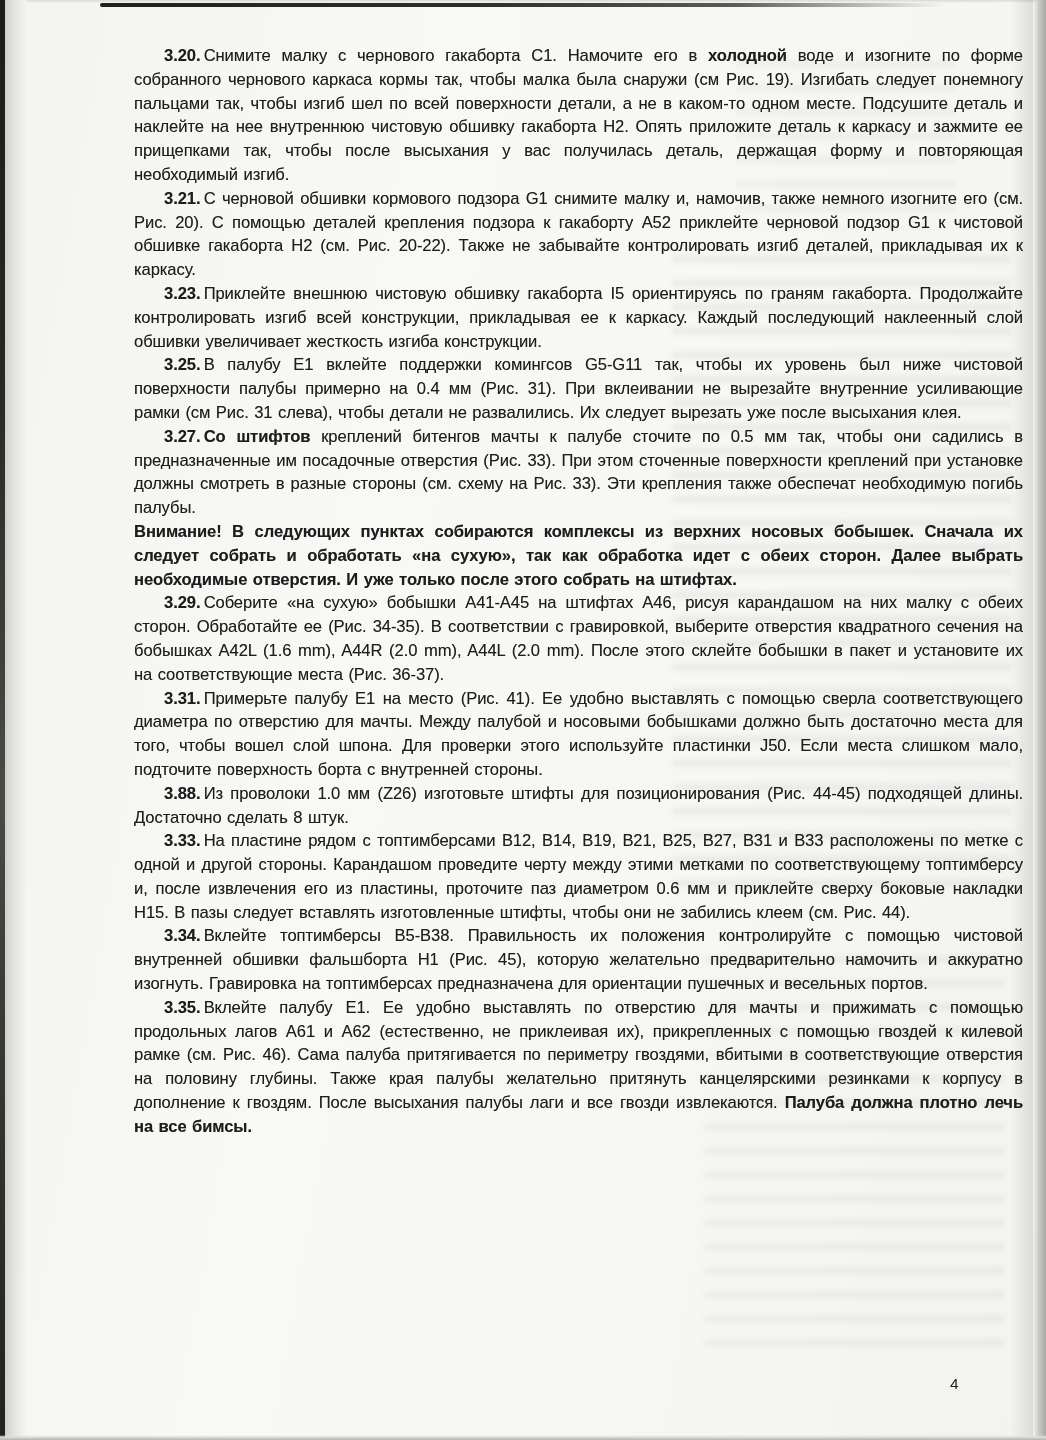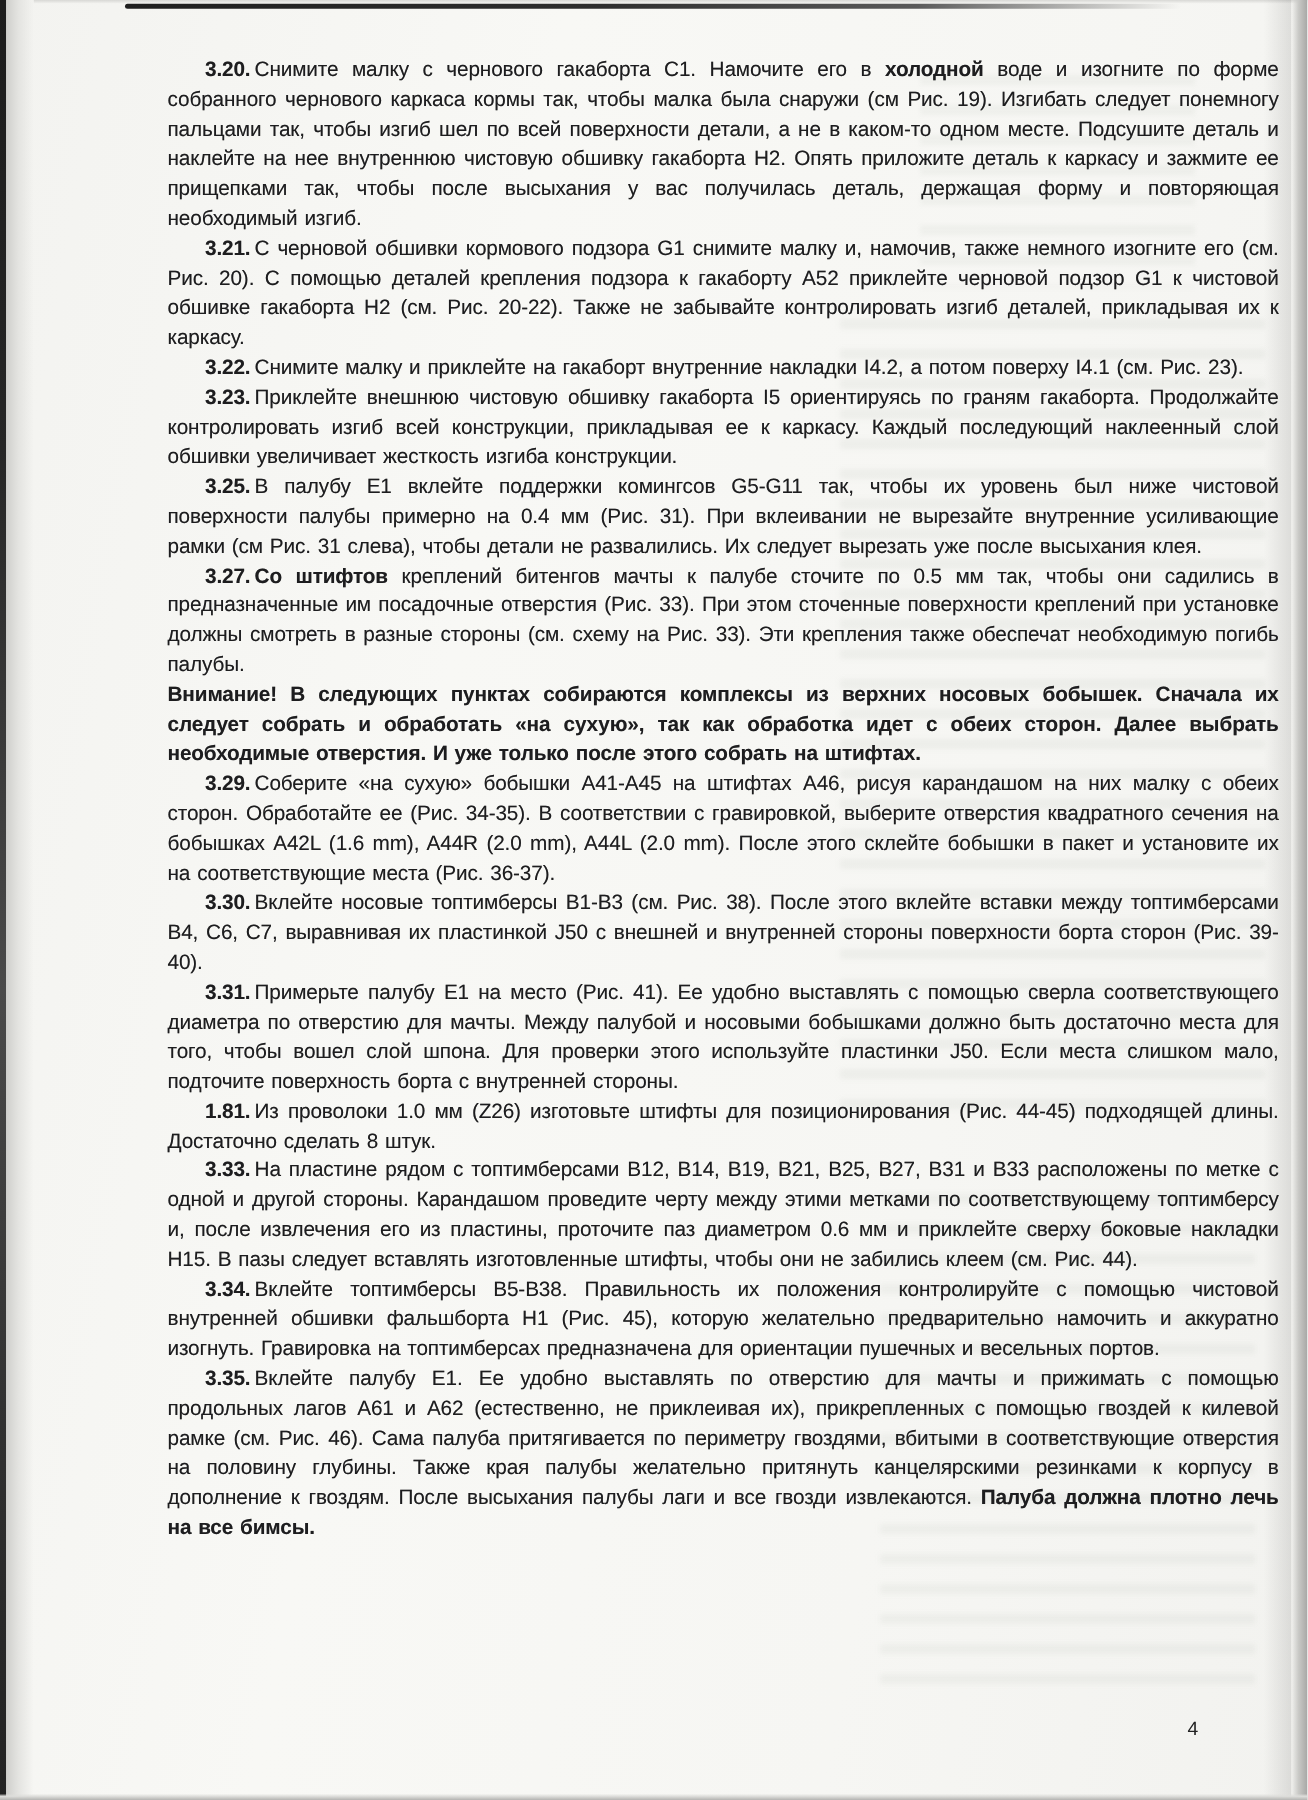--- a/index.html
+++ b/index.html
@@ -109,28 +109,26 @@
   <div class="edge-right-band"></div>
   <div class="edge-bottom-band"></div>
 
   <div class="bleed bleed-1"></div>
   <div class="bleed bleed-2"></div>
   <div class="bleed bleed-3"></div>
 
   <div class="text-block">
       <p class="para instruction"><span class="pnum">3.20. </span><span>Снимите малку с чернового гакаборта C1. Намочите его в </span><span class="bold">холодной</span><span> воде и изогните по форме собранного чернового каркаса кормы так, чтобы малка была снаружи (см Рис. 19). Изгибать следует понемногу пальцами так, чтобы изгиб шел по всей поверхности детали, а не в каком-то одном месте. Подсушите деталь и наклейте на нее внутреннюю чистовую обшивку гакаборта H2. Опять приложите деталь к каркасу и зажмите ее прищепками так, чтобы после высыхания у вас получилась деталь, держащая форму и повторяющая необходимый изгиб.</span></p>
       <p class="para instruction"><span class="pnum">3.21. </span><span>С черновой обшивки кормового подзора G1 снимите малку и, намочив, также немного изогните его (см. Рис. 20). С помощью деталей крепления подзора к гакаборту A52 приклейте черновой подзор G1 к чистовой обшивке гакаборта H2 (см. Рис. 20-22). Также не забывайте контролировать изгиб деталей, прикладывая их к каркасу.</span></p>
-      <p class="para instruction"><span class="pnum">3.22. </span><span>Снимите малку и приклейте на гакаборт внутренние накладки I4.2, а потом поверху I4.1 (см. Рис. 23).</span></p>
       <p class="para instruction"><span class="pnum">3.23. </span><span>Приклейте внешнюю чистовую обшивку гакаборта I5 ориентируясь по граням гакаборта. Продолжайте контролировать изгиб всей конструкции, прикладывая ее к каркасу. Каждый последующий наклеенный слой обшивки увеличивает жесткость изгиба конструкции.</span></p>
       <p class="para instruction"><span class="pnum">3.25. </span><span>В палубу E1 вклейте поддержки комингсов G5-G11 так, чтобы их уровень был ниже чистовой поверхности палубы примерно на 0.4 мм (Рис. 31). При вклеивании не вырезайте внутренние усиливающие рамки (см Рис. 31 слева), чтобы детали не развалились. Их следует вырезать уже после высыхания клея.</span></p>
       <p class="para instruction"><span class="pnum">3.27. </span><span class="bold">Со штифтов</span><span> креплений битенгов мачты к палубе сточите по 0.5 мм так, чтобы они садились в предназначенные им посадочные отверстия (Рис. 33). При этом сточенные поверхности креплений при установке должны смотреть в разные стороны (см. схему на Рис. 33). Эти крепления также обеспечат необходимую погибь палубы.</span></p>
       <p class="para warning"><span class="bold">Внимание! В следующих пунктах собираются комплексы из верхних носовых бобышек. Сначала их следует собрать и обработать «на сухую», так как обработка идет с обеих сторон. Далее выбрать необходимые отверстия. И уже только после этого собрать на штифтах.</span></p>
       <p class="para instruction"><span class="pnum">3.29. </span><span>Соберите «на сухую» бобышки A41-A45 на штифтах A46, рисуя карандашом на них малку с обеих сторон. Обработайте ее (Рис. 34-35). В соответствии с гравировкой, выберите отверстия квадратного сечения на бобышках A42L (1.6 mm), A44R (2.0 mm), A44L (2.0 mm). После этого склейте бобышки в пакет и установите их на соответствующие места (Рис. 36-37).</span></p>
-      <p class="para instruction"><span class="pnum">3.30. </span><span>Вклейте носовые топтимберсы B1-B3 (см. Рис. 38). После этого вклейте вставки между топтимберсами B4, C6, C7, выравнивая их пластинкой J50 с внешней и внутренней стороны поверхности борта сторон (Рис. 39-40).</span></p>
       <p class="para instruction"><span class="pnum">3.31. </span><span>Примерьте палубу E1 на место (Рис. 41). Ее удобно выставлять с помощью сверла соответствующего диаметра по отверстию для мачты. Между палубой и носовыми бобышками должно быть достаточно места для того, чтобы вошел слой шпона. Для проверки этого используйте пластинки J50. Если места слишком мало, подточите поверхность борта с внутренней стороны.</span></p>
-      <p class="para instruction"><span class="pnum">1.81. </span><span>Из проволоки 1.0 мм (Z26) изготовьте штифты для позиционирования (Рис. 44-45) подходящей длины. Достаточно сделать 8 штук.</span></p>
+      <p class="para instruction"><span class="pnum">3.88. </span><span>Из проволоки 1.0 мм (Z26) изготовьте штифты для позиционирования (Рис. 44-45) подходящей длины. Достаточно сделать 8 штук.</span></p>
       <p class="para instruction"><span class="pnum">3.33. </span><span>На пластине рядом с топтимберсами B12, B14, B19, B21, B25, B27, B31 и B33 расположены по метке с одной и другой стороны. Карандашом проведите черту между этими метками по соответствующему топтимберсу и, после извлечения его из пластины, проточите паз диаметром 0.6 мм и приклейте сверху боковые накладки H15. В пазы следует вставлять изготовленные штифты, чтобы они не забились клеем (см. Рис. 44).</span></p>
       <p class="para instruction"><span class="pnum">3.34. </span><span>Вклейте топтимберсы B5-B38. Правильность их положения контролируйте с помощью чистовой внутренней обшивки фальшборта H1 (Рис. 45), которую желательно предварительно намочить и аккуратно изогнуть. Гравировка на топтимберсах предназначена для ориентации пушечных и весельных портов.</span></p>
       <p class="para instruction"><span class="pnum">3.35. </span><span>Вклейте палубу E1. Ее удобно выставлять по отверстию для мачты и прижимать с помощью продольных лагов A61 и A62 (естественно, не приклеивая их), прикрепленных с помощью гвоздей к килевой рамке (см. Рис. 46). Сама палуба притягивается по периметру гвоздями, вбитыми в соответствующие отверстия на половину глубины. Также края палубы желательно притянуть канцелярскими резинками к корпусу в дополнение к гвоздям. После высыхания палубы лаги и все гвозди извлекаются. </span><span class="bold">Палуба должна плотно лечь на все бимсы.</span></p>
     </div>
 
   <div class="page-number">4</div>
 </div>
 
 </body></html>

